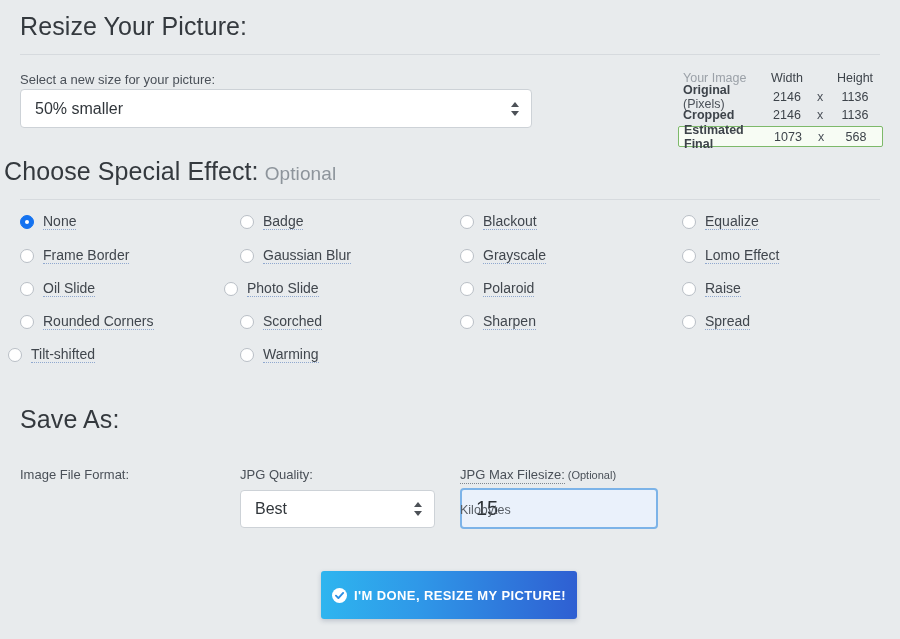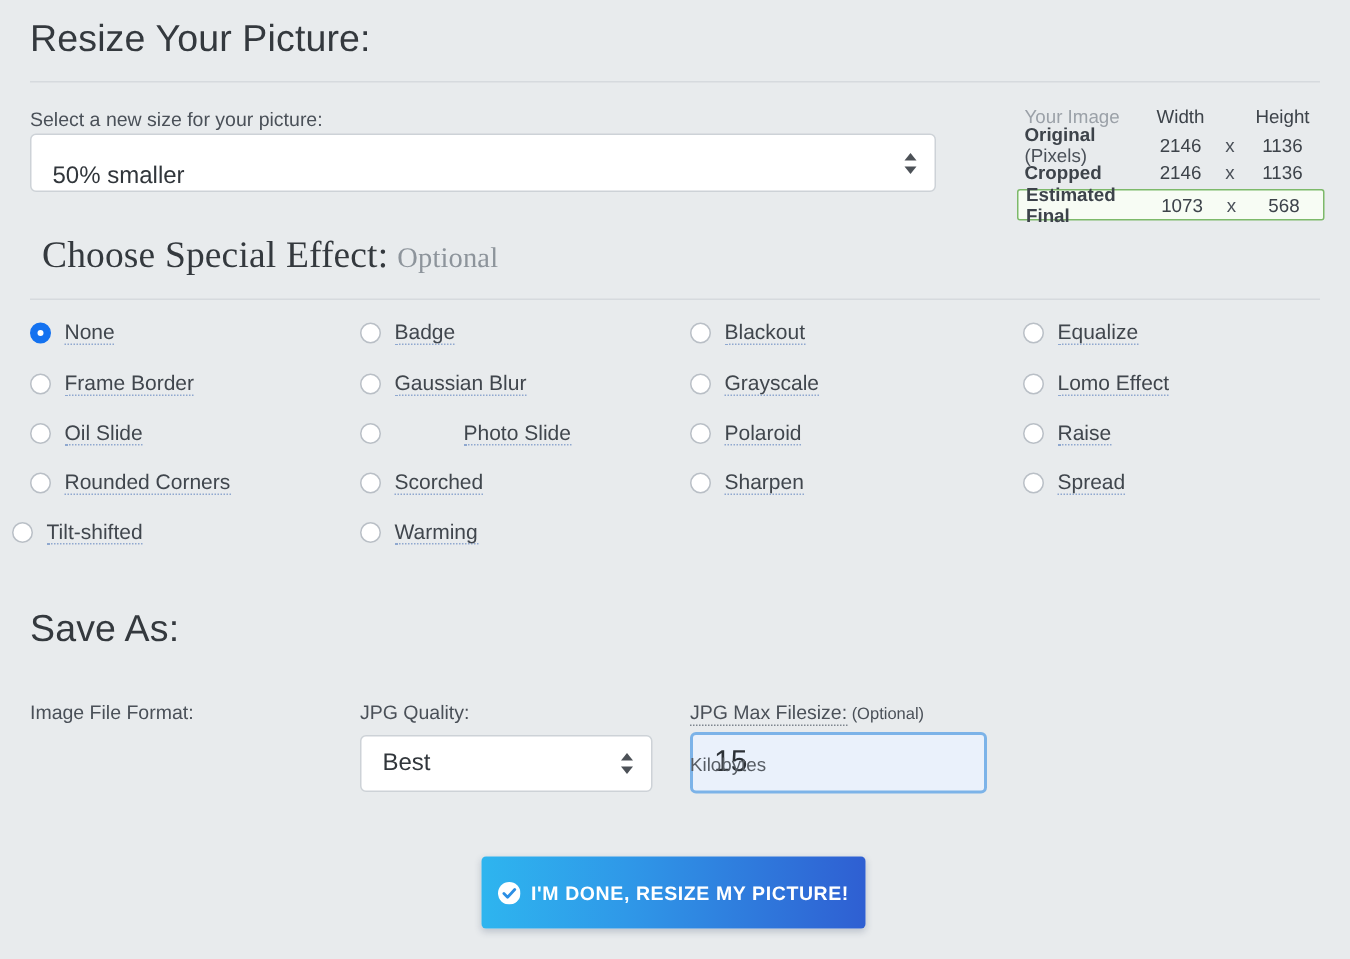--- a/index.html
+++ b/index.html
@@ -219,21 +219,21 @@
 </style>
 </head>
 <body>
 
 <div class="page">
 
   <div class="section-title" style="left:20px; top:12px;">Resize Your Picture:</div>
   <div class="divider" style="top:54px;"></div>
 
   <div class="field-label" style="left:20px; top:72px;">Select a new size for your picture:</div>
-  <div class="select-box" style="left:20px; top:89px; width:604px; height:39px;align-items:flex-end;">
+  <div class="select-box" style="left:20px; top:89px; width:512px; height:39px;">
     <span>50% smaller</span>
     <span class="stepper">
       <span class="arw up"></span>
         <span class="arw dn"></span>
     </span>
   </div>
 
   <div class="info-table">
     <div class="info-row header">
       <span class="c-name">Your Image</span>
@@ -257,21 +257,21 @@
     </div>
 
     <div class="info-row estimated">
       <span class="c-name"><b>Estimated Final</b></span>
       <span class="c-w">1073</span>
       <span class="c-x">x</span>
       <span class="c-h">568</span>
     </div>
   </div>
 
-  <div class="section-title" style="left:28px; top:157px;font-family:Liberation Serif, serif;">
+  <div class="section-title" style="left:4px; top:157px;">
     <span>Choose Special Effect:</span><span class="optional-tag">Optional</span>
   </div>
   <div class="divider" style="top:199px;"></div>
 
   <div id="radio-grid">
       <div class="radio-item" style="left: 20px; top: 214px;">
         <span class="radio-circle checked"></span>
         <span class="radio-label">None</span>
       </div>
       <div class="radio-item" style="left: 20px; top: 248px;">
@@ -291,21 +291,21 @@
         <span class="radio-label">Tilt-shifted</span>
       </div>
       <div class="radio-item" style="left: 240px; top: 214px;">
         <span class="radio-circle"></span>
         <span class="radio-label">Badge</span>
       </div>
       <div class="radio-item" style="left: 240px; top: 248px;">
         <span class="radio-circle"></span>
         <span class="radio-label">Gaussian Blur</span>
       </div>
-      <div class="radio-item" style="left: 240px; top: 281px; gap: 46px;">
+      <div class="radio-item" style="left: 224px; top: 281px;">
         <span class="radio-circle"></span>
         <span class="radio-label">Photo Slide</span>
       </div>
       <div class="radio-item" style="left: 240px; top: 314px;">
         <span class="radio-circle"></span>
         <span class="radio-label">Scorched</span>
       </div>
       <div class="radio-item" style="left: 240px; top: 347px;">
         <span class="radio-circle"></span>
         <span class="radio-label">Warming</span>

